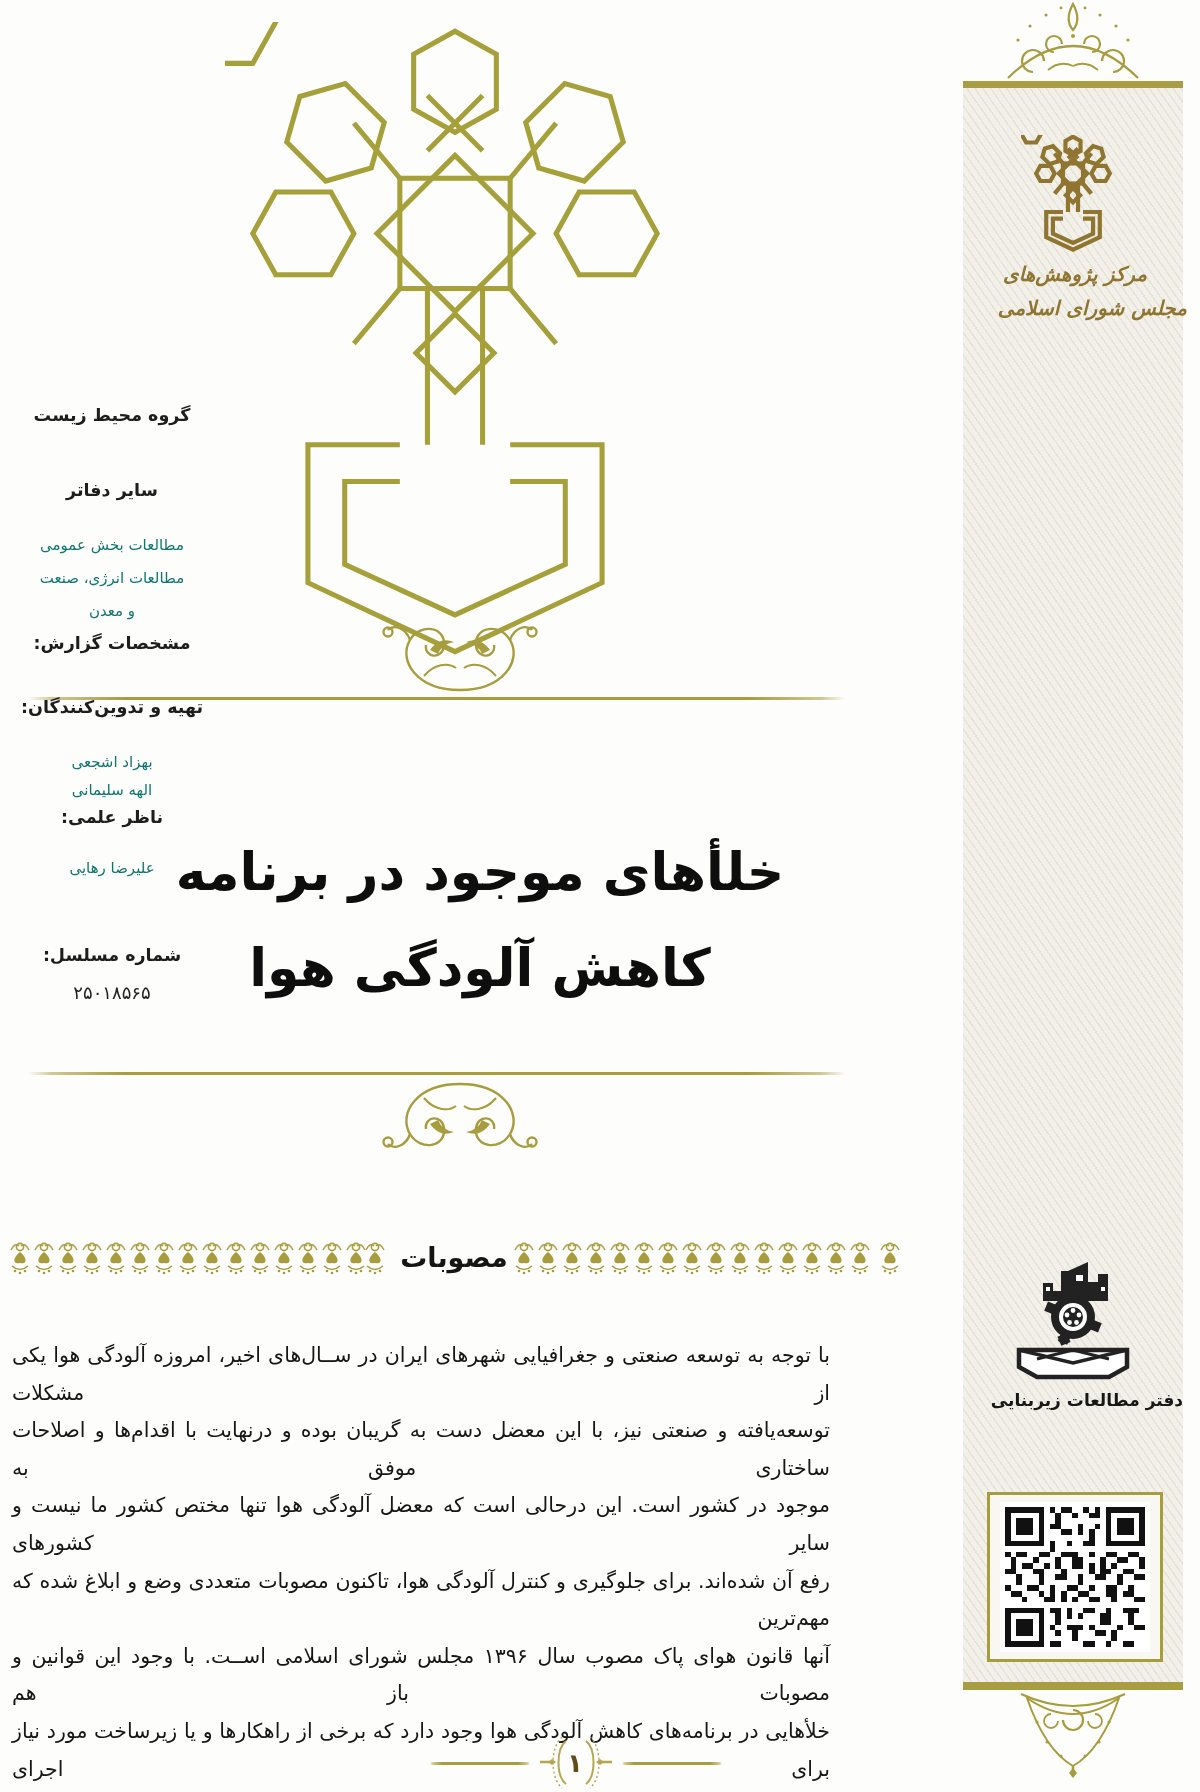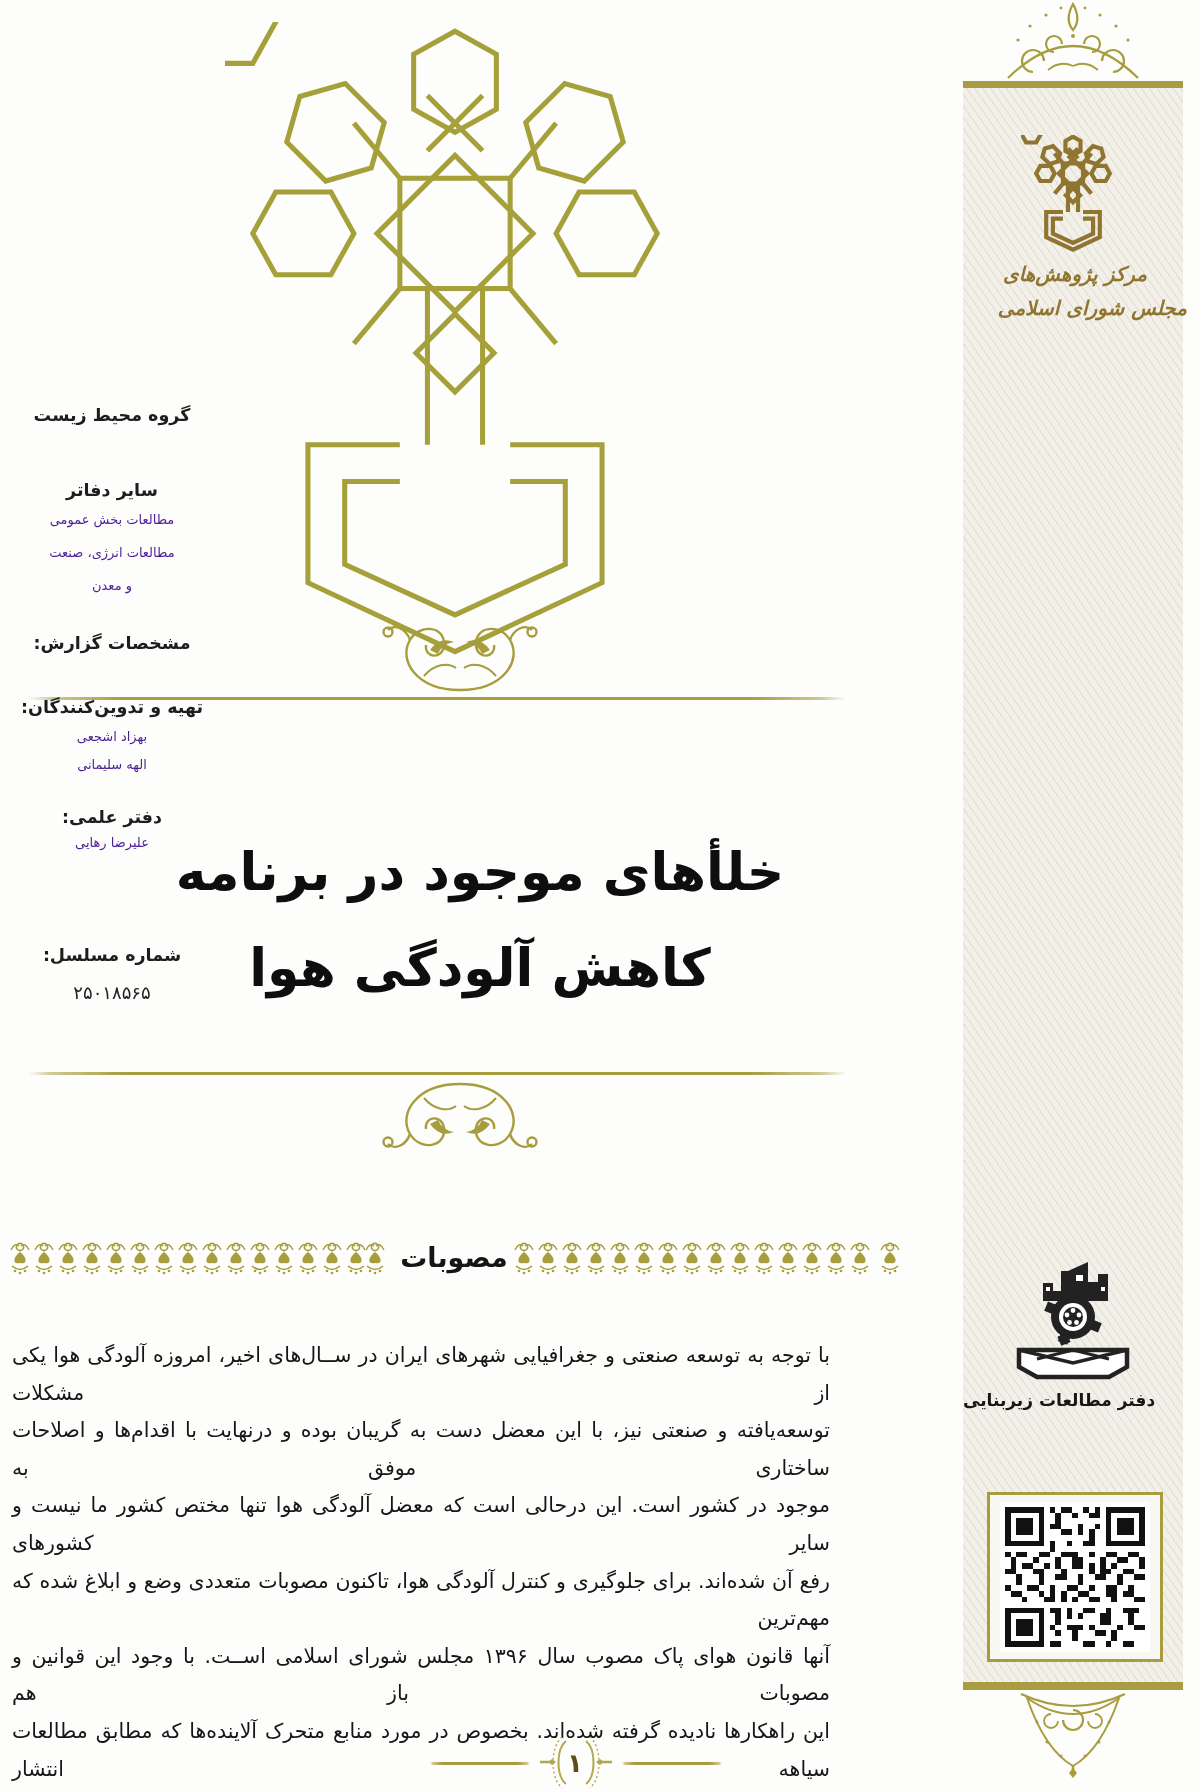--- a/index.html
+++ b/index.html
@@ -16,28 +16,28 @@
   .para{position:absolute;left:12px;width:818px;direction:rtl;}
   .para .ln{font-size:20.5px;line-height:37.6px;text-align:justify;text-align-last:justify;
      color:#161616;}
   
   .sidebar-panel{position:absolute;left:963px;top:88px;width:220px;height:1594px;
      background:#f2f0e9;
      background-image:repeating-linear-gradient(55deg,rgba(137,129,96,.12) 0 1.5px,rgba(0,0,0,0) 1.5px 6.5px);}
   .sbar{position:absolute;left:963px;width:220px;background:#a89d42;}
   .sb-text{position:absolute;left:0;width:224px;text-align:center;direction:rtl;color:#1d1d1d;}
   .sb-bold{font-weight:bold;font-size:17.5px;}
-  .sb-reg{font-size:13px;color:#4c1d95;}
+  .sb-reg{font-size:15px;color:#0f766e;margin-top:24px;}
   .sb-serial{font-size:18px;color:#222;}
   .calli{font-family:"DejaVu Serif",serif;font-style:italic;font-weight:600;
      color:#8f7530;font-size:20px;}
   .qr-frame{position:absolute;left:987px;top:1492px;width:170px;height:164px;
      border:3px solid #a79c3e;background:#f8f7f2;display:flex;align-items:center;justify-content:center;}
   .qr-inner{width:140px;height:140px;background:#ffffff;outline:5px solid #ffffff;}
-  .office-label{position:absolute;left:963px;width:220px;text-align:left;
+  .office-label{position:absolute;left:963px;width:220px;text-align:right;
      font-weight:bold;font-size:17px;color:#171717;}
   .medallion-digit{position:absolute;left:545px;top:1737px;width:60px;height:52px;
      text-align:center;font-size:26px;font-weight:bold;color:#5f4c17;line-height:52px;}
 </style>
 </head>
 <body>
 
 <div class="page">
 
   <svg width="0" height="0" style="position:absolute">
@@ -150,20 +150,21 @@
       <use href="#fleur" x="366"></use>
     </g>
   </svg>
 
   <div class="para" style="top:1337px;">
     <div class="ln">با توجه به توسعه صنعتی و جغرافیایی شهرهای ایران در ســال‌های اخیر، امروزه آلودگی هوا یکی از مشکلات</div>
     <div class="ln">توسعه‌یافته و صنعتی نیز، با این معضل دست به گریبان بوده و درنهایت با اقدام‌ها و اصلاحات ساختاری موفق به</div>
     <div class="ln">موجود در کشور است. این درحالی است که معضل آلودگی هوا تنها مختص کشور ما نیست و سایر کشورهای</div>
     <div class="ln">رفع آن شده‌اند. برای جلوگیری و کنترل آلودگی هوا، تاکنون مصوبات متعددی وضع و ابلاغ شده که مهم‌ترین</div>
     <div class="ln">آنها قانون هوای پاک مصوب سال ۱۳۹۶ مجلس شورای اسلامی اســت. با وجود این قوانین و مصوبات باز هم</div>
+    <div class="ln">خلأهایی در برنامه‌های کاهش آلودگی هوا وجود دارد که برخی از راهکارها و یا زیرساخت مورد نیاز برای اجرای</div>
     <div class="ln">این راهکارها نادیده گرفته شده‌اند. بخصوص در مورد منابع متحرک آلاینده‌ها که مطابق مطالعات سیاهه انتشار</div>
 
   </div>
 
   <div class="gold-line" style="left:430px;top:1762px;width:100px;height:2.5px;"></div>
   <div class="gold-line" style="left:622px;top:1762px;width:100px;height:2.5px;"></div>
   <svg class="abs" style="left:538px;top:1733px;" width="76" height="59" viewBox="0 0 76 59">
     <g fill="none" stroke="#b3a751" stroke-width="2">
       <path d="M28,8 C18,16 18,43 28,51"></path>
       <path d="M48,8 C58,16 58,43 48,51"></path>
@@ -216,21 +217,21 @@
   <div class="sb-text sb-reg" style="top:512px;">مطالعات بخش عمومی</div>
   <div class="sb-text sb-reg" style="top:545px;">مطالعات انرژی، صنعت</div>
   <div class="sb-text sb-reg" style="top:578px;">و معدن</div>
 
   <div class="sb-text sb-bold" style="top:633px;">مشخصات گزارش:</div>
 
   <div class="sb-text sb-bold" style="top:697px;">تهیه و تدوین‌کنندگان:</div>
   <div class="sb-text sb-reg" style="top:729px;">بهزاد اشجعی</div>
   <div class="sb-text sb-reg" style="top:757px;">الهه سلیمانی</div>
 
-  <div class="sb-text sb-bold" style="top:807px;">دفتر علمی:</div>
+  <div class="sb-text sb-bold" style="top:807px;">ناظر علمی:</div>
   <div class="sb-text sb-reg" style="top:835px;">علیرضا رهایی</div>
 
   <div class="sb-text sb-bold" style="top:945px;">شماره مسلسل:</div>
   <div class="sb-text sb-serial" style="top:982px;">۲۵۰۱۸۵۶۵</div>
 
   <svg class="abs" style="left:1013px;top:1255px;" width="120" height="132" viewBox="0 0 120 132">
     <g fill="#222222">
 
       <path d="M30,46 V28 h10 v8 h8 V16 h7 l20,-9 v20 h10 v-8 h10 v27 H30 Z"></path>
       <rect x="63" y="20" width="7" height="6" fill="#ffffff"></rect>

